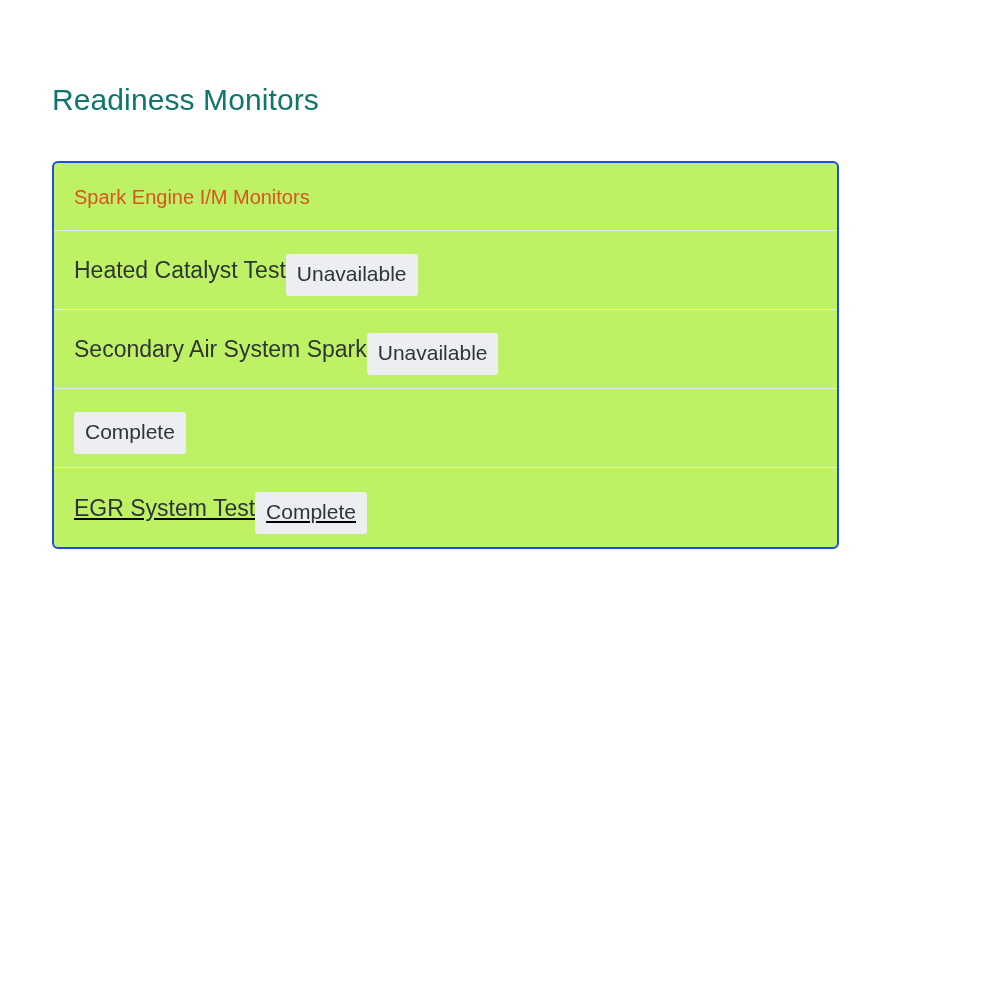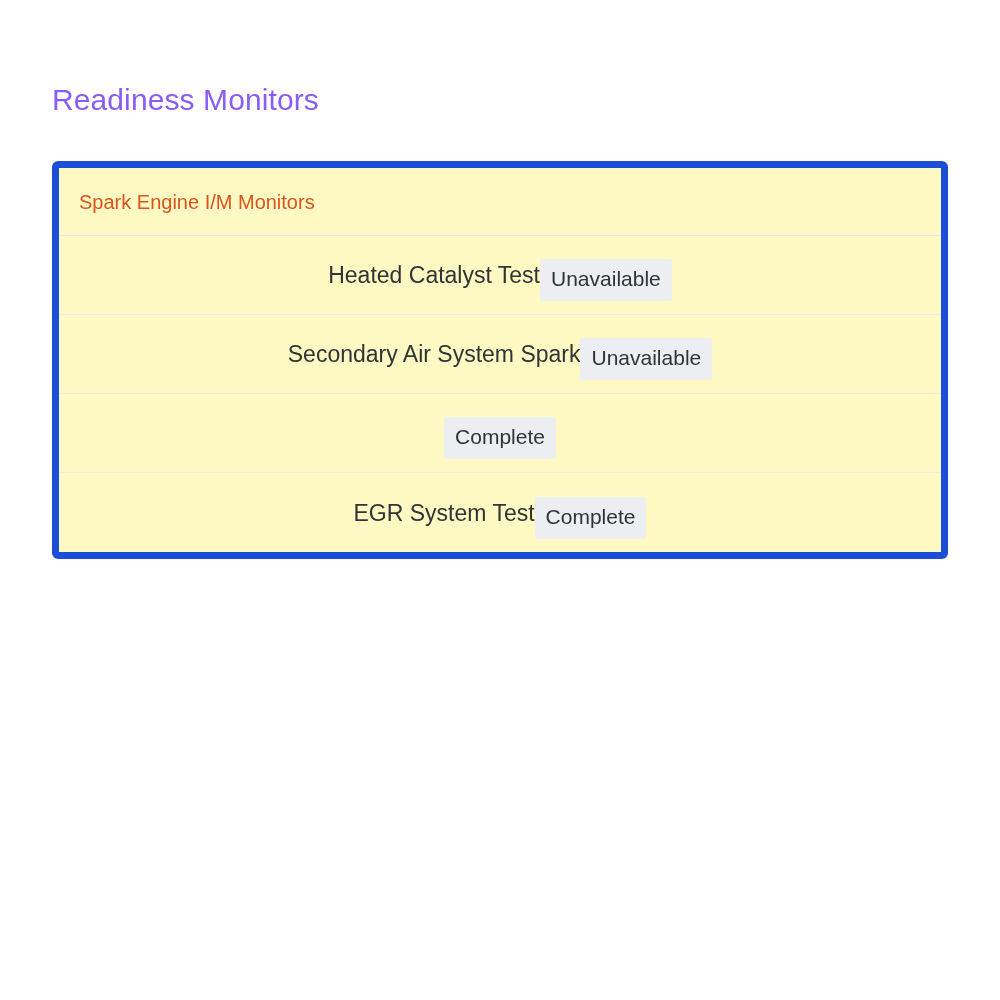--- a/index.html
+++ b/index.html
@@ -18,32 +18,32 @@
     height: 1000px;
     box-sizing: border-box;
   }
 
   .page-title {
     position: absolute;
     left: 52px;
     top: 58px;
     font-size: 30px;
     font-weight: 400;
-    color: #8b5cf6;
+    color: #0f766e;
     letter-spacing: 0.1px;
     line-height: 44px;
   }
 
   .card {
     position: absolute;
     left: 52px;
     top: 161px;
-    width: 896px;
-    background: #fef9c3;
-    border: 7px solid #1d4ed8;
+    width: 787px;
+    background: #bef264;
+    border: 2px solid #1d4ed8;
     border-radius: 6px;
     box-sizing: border-box;
     box-shadow: 0 1px 2px rgba(0,0,0,0.03);
     overflow: hidden;
   }
 
   .card-header {
     padding: 20px 20px 19px 20px;
     border-bottom: 1px solid #e4e6e8;
   }
@@ -51,29 +51,30 @@
   .card-header-title {
     font-size: 20px;
     color: #d9541e;
     font-weight: 400;
     line-height: 28px;
   }
 
   .row {
     display: flex;
     align-items: center;
-    justify-content: center;
+    justify-content: flex-start;
     padding: 0 20px;
     height: 79px;
     border-bottom: 1px solid #e8eaec;
     box-sizing: border-box;
   }
 
   .row:last-child {
     border-bottom: none;
+    text-decoration: underline;
   }
 
   .row-label {
     font-size: 23px;
     color: #2f3437;
     font-weight: 400;
     line-height: 30px;
   }
 
   .badge {

